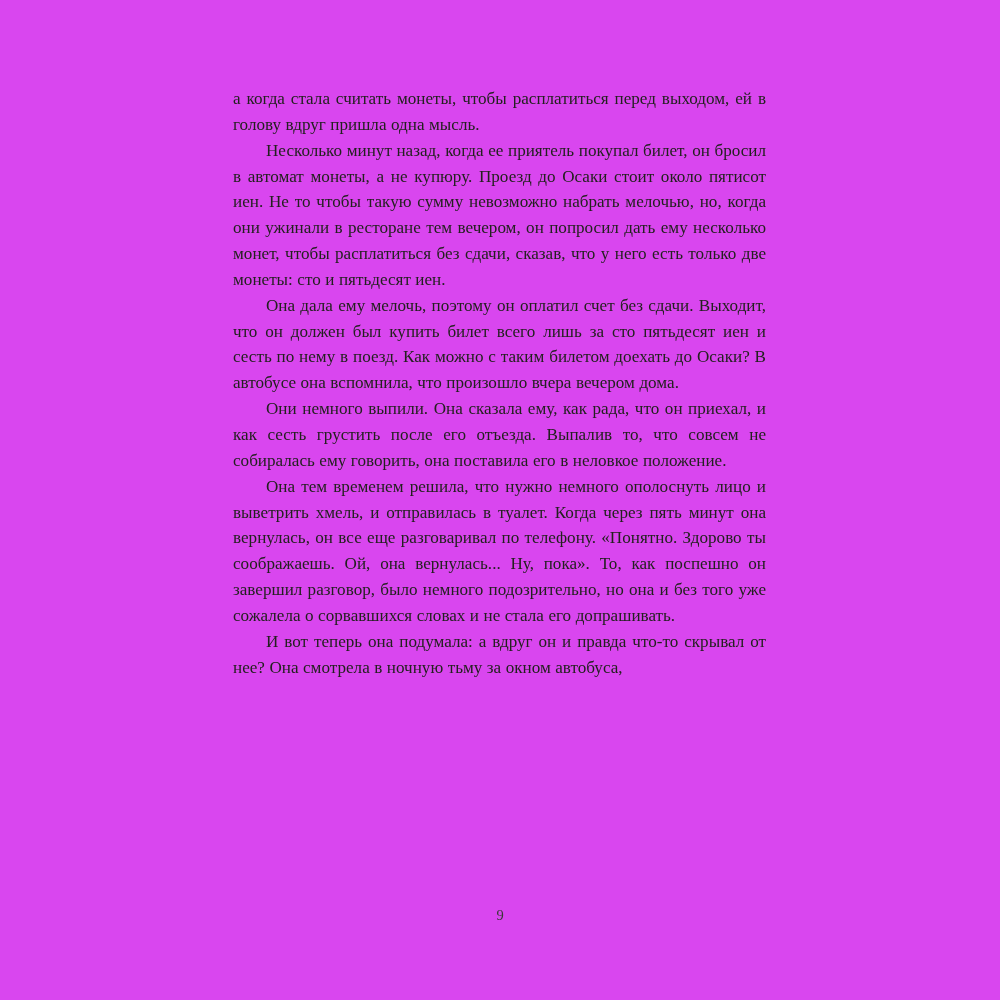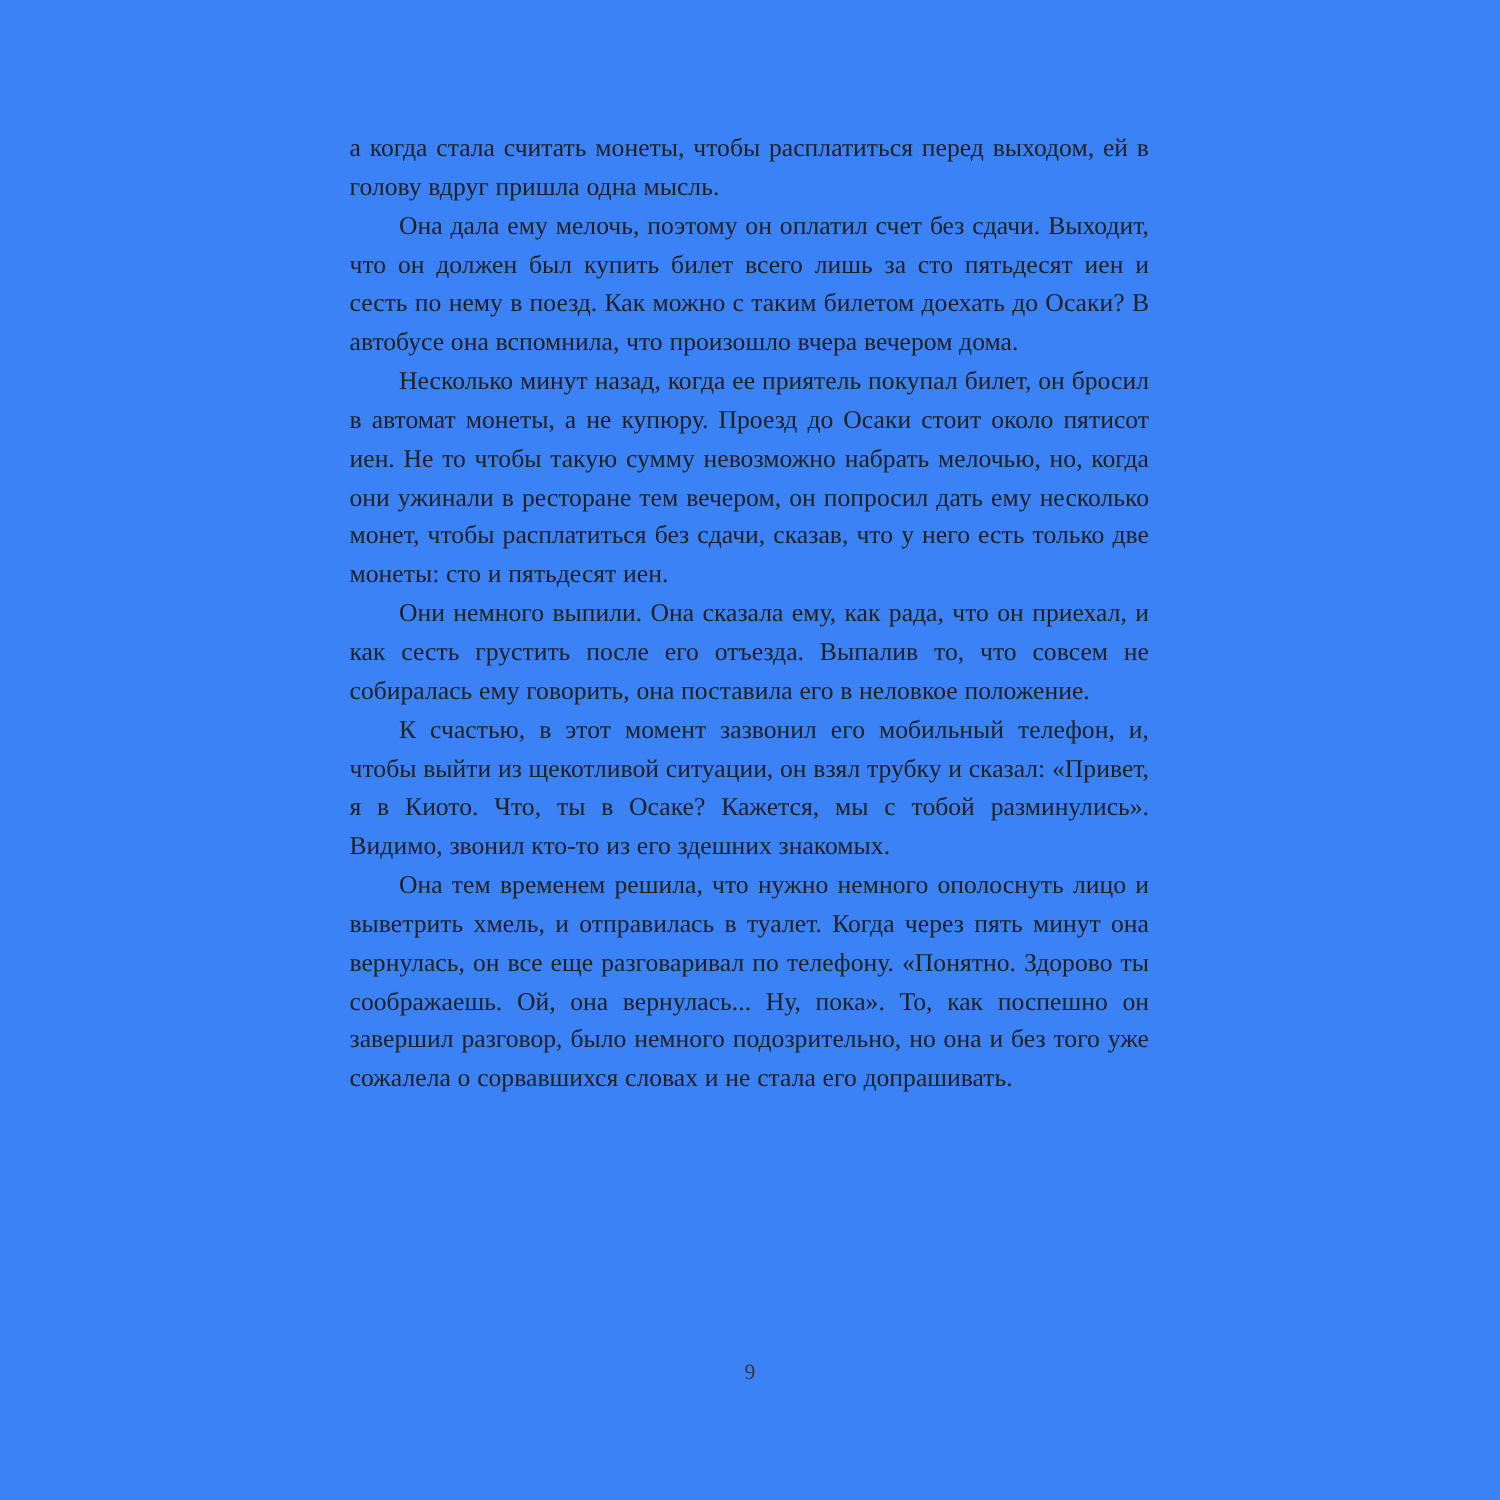--- a/index.html
+++ b/index.html
@@ -4,21 +4,21 @@
 <style>
   html, body {
     margin: 0;
     padding: 0;
     background: #ffffff;
   }
   .page {
     position: relative;
     width: 1000px;
     height: 1000px;
-    background: #3b82f6;
+    background: #d946ef;
     overflow: hidden;
     font-family: "Liberation Serif", "DejaVu Serif", serif;
   }
   .text-block {
     position: absolute;
     left: 233px;
     top: 86px;
     width: 533px;
   }
   .para {
@@ -47,22 +47,22 @@
     font-family: "Liberation Serif", "DejaVu Serif", serif;
   }
 </style>
 </head>
 <body>
 
 <div class="page">
 
   <div class="text-block">
     <p class="para no-indent">а когда стала считать монеты, чтобы расплатиться перед выходом, ей в голову вдруг пришла одна мысль.</p>
+    <p class="para">Несколько минут назад, когда ее приятель покупал билет, он бросил в автомат монеты, а не купюру. Проезд до Осаки стоит около пятисот иен. Не то чтобы такую сумму невозможно набрать мелочью, но, когда они ужинали в ресторане тем вечером, он попросил дать ему несколько монет, чтобы расплатиться без сдачи, сказав, что у него есть только две монеты: сто и пятьдесят иен.</p>
     <p class="para">Она дала ему мелочь, поэтому он оплатил счет без сдачи. Выходит, что он должен был купить билет всего лишь за сто пятьдесят иен и сесть по нему в поезд. Как можно с таким билетом доехать до Осаки? В автобусе она вспомнила, что произошло вчера вечером дома.</p>
-    <p class="para">Несколько минут назад, когда ее приятель покупал билет, он бросил в автомат монеты, а не купюру. Проезд до Осаки стоит около пятисот иен. Не то чтобы такую сумму невозможно набрать мелочью, но, когда они ужинали в ресторане тем вечером, он попросил дать ему несколько монет, чтобы расплатиться без сдачи, сказав, что у него есть только две монеты: сто и пятьдесят иен.</p>
     <p class="para">Они немного выпили. Она сказала ему, как рада, что он приехал, и как сесть грустить после его отъезда. Выпалив то, что совсем не собиралась ему говорить, она поставила его в неловкое положение.</p>
-    <p class="para">К счастью, в этот момент зазвонил его мобильный телефон, и, чтобы выйти из щекотливой ситуации, он взял трубку и сказал: «Привет, я в Киото. Что, ты в Осаке? Кажется, мы с тобой разминулись». Видимо, звонил кто-то из его здешних знакомых.</p>
     <p class="para">Она тем временем решила, что нужно немного ополоснуть лицо и выветрить хмель, и отправилась в туалет. Когда через пять минут она вернулась, он все еще разговаривал по телефону. «Понятно. Здорово ты соображаешь. Ой, она вернулась... Ну, пока». То, как поспешно он завершил разговор, было немного подозрительно, но она и без того уже сожалела о сорвавшихся словах и не стала его допрашивать.</p>
+    <p class="para">И вот теперь она подумала: а вдруг он и правда что-то скрывал от нее? Она смотрела в ночную тьму за окном автобуса,</p>
   </div>
 
   <div class="page-number">9</div>
 
 </div>
 
 </body></html>

